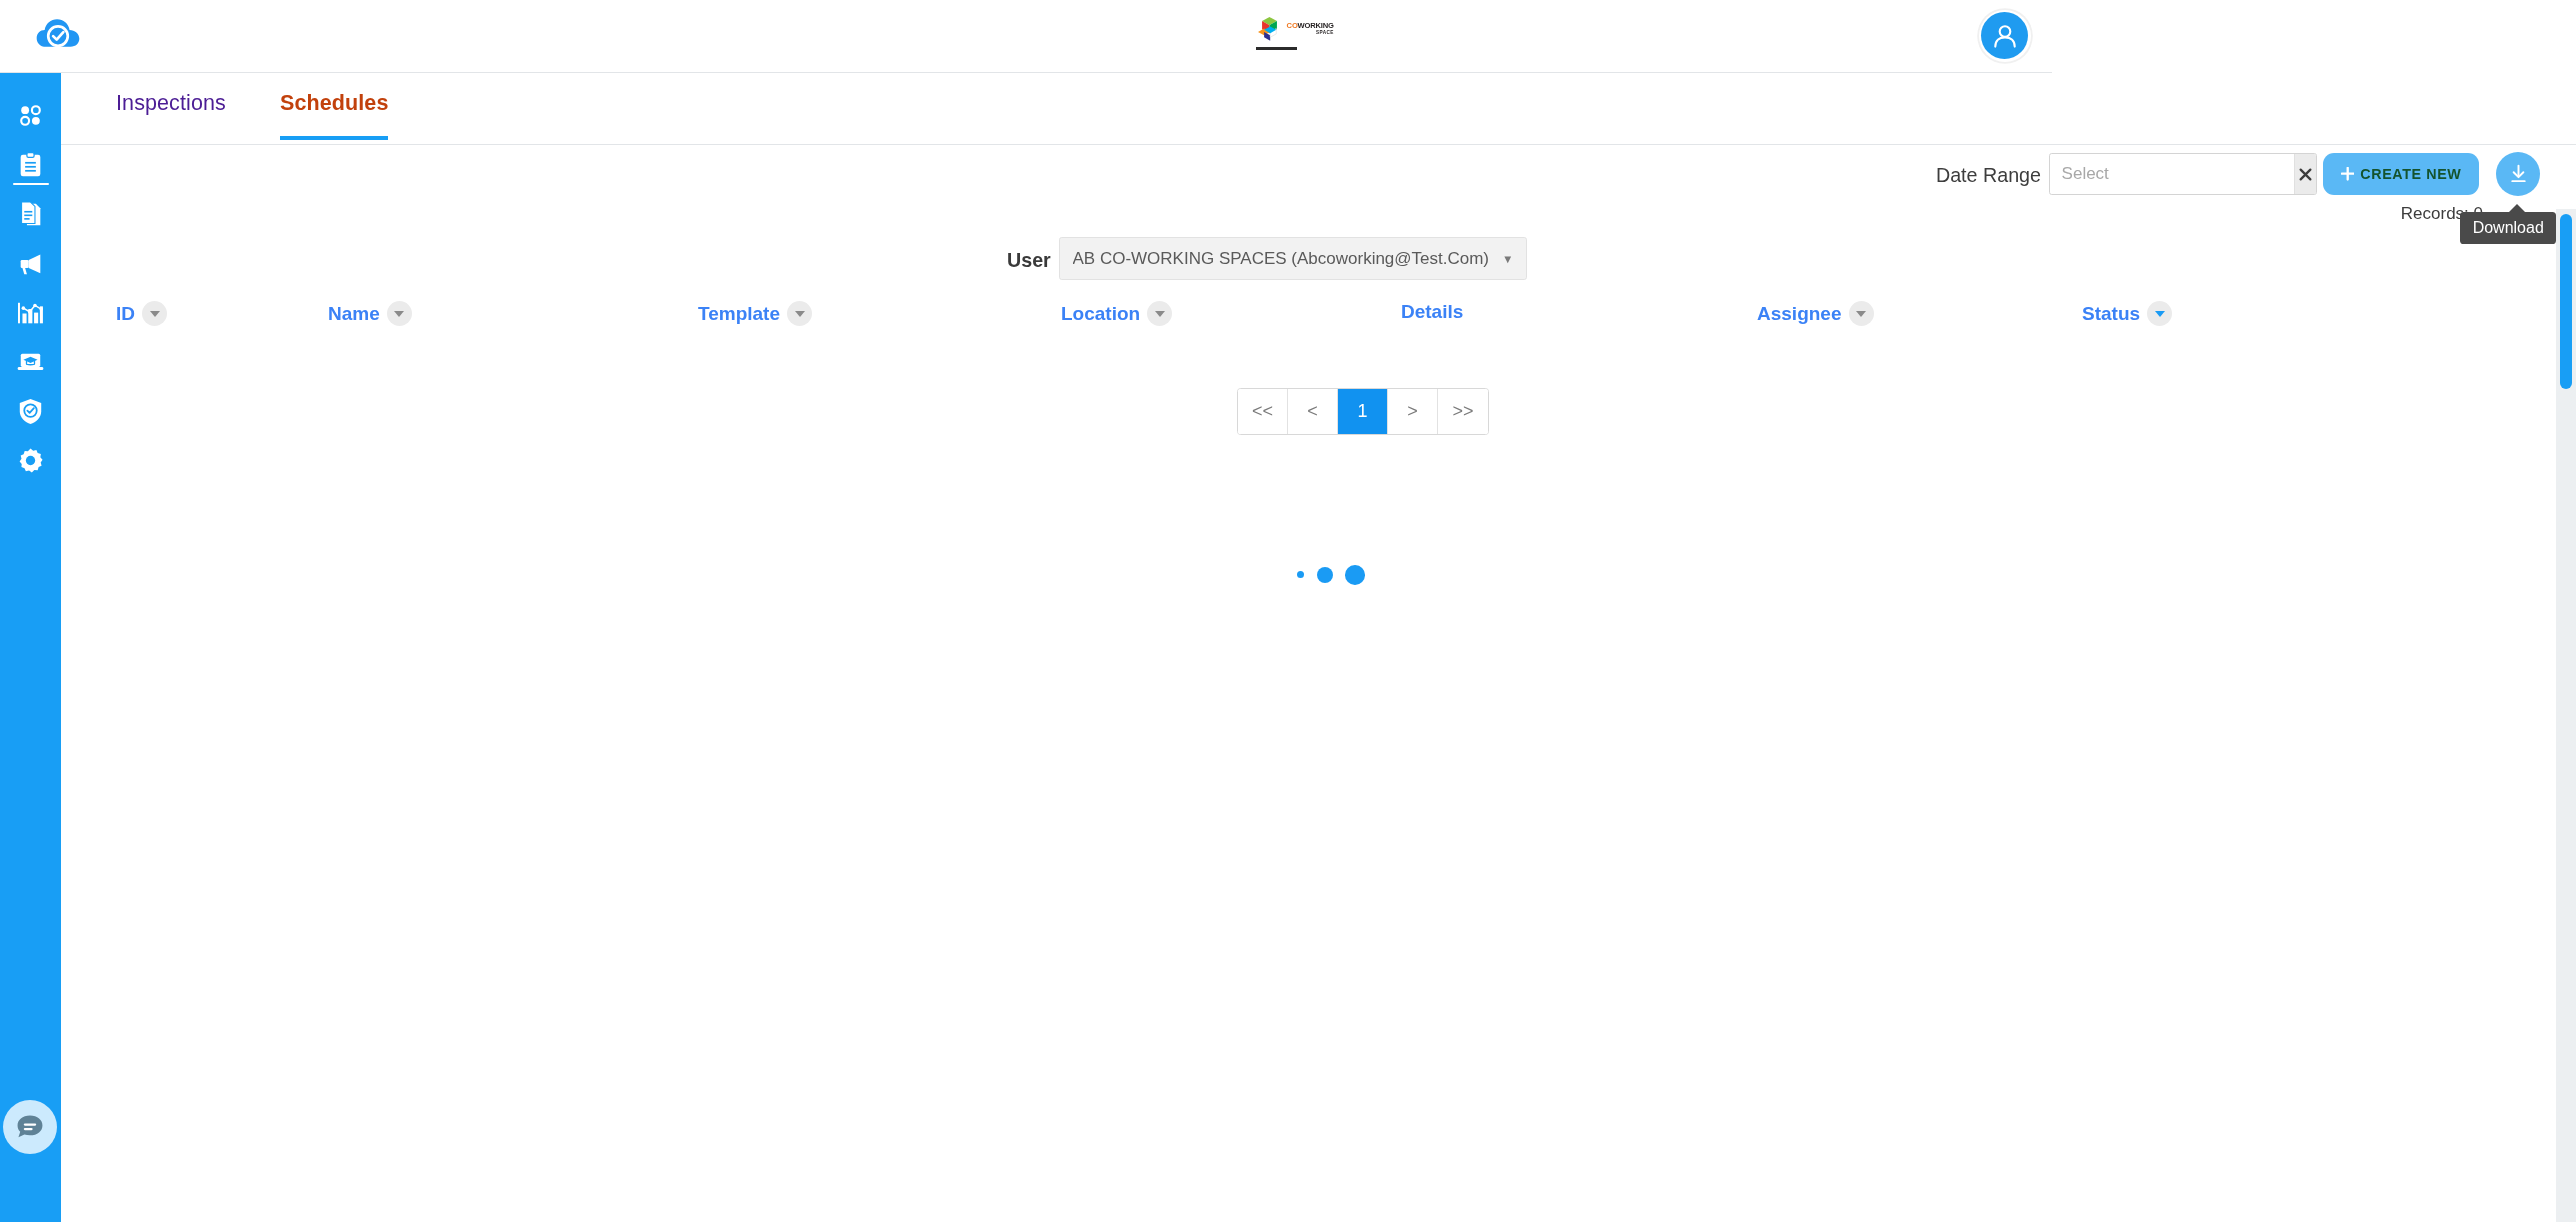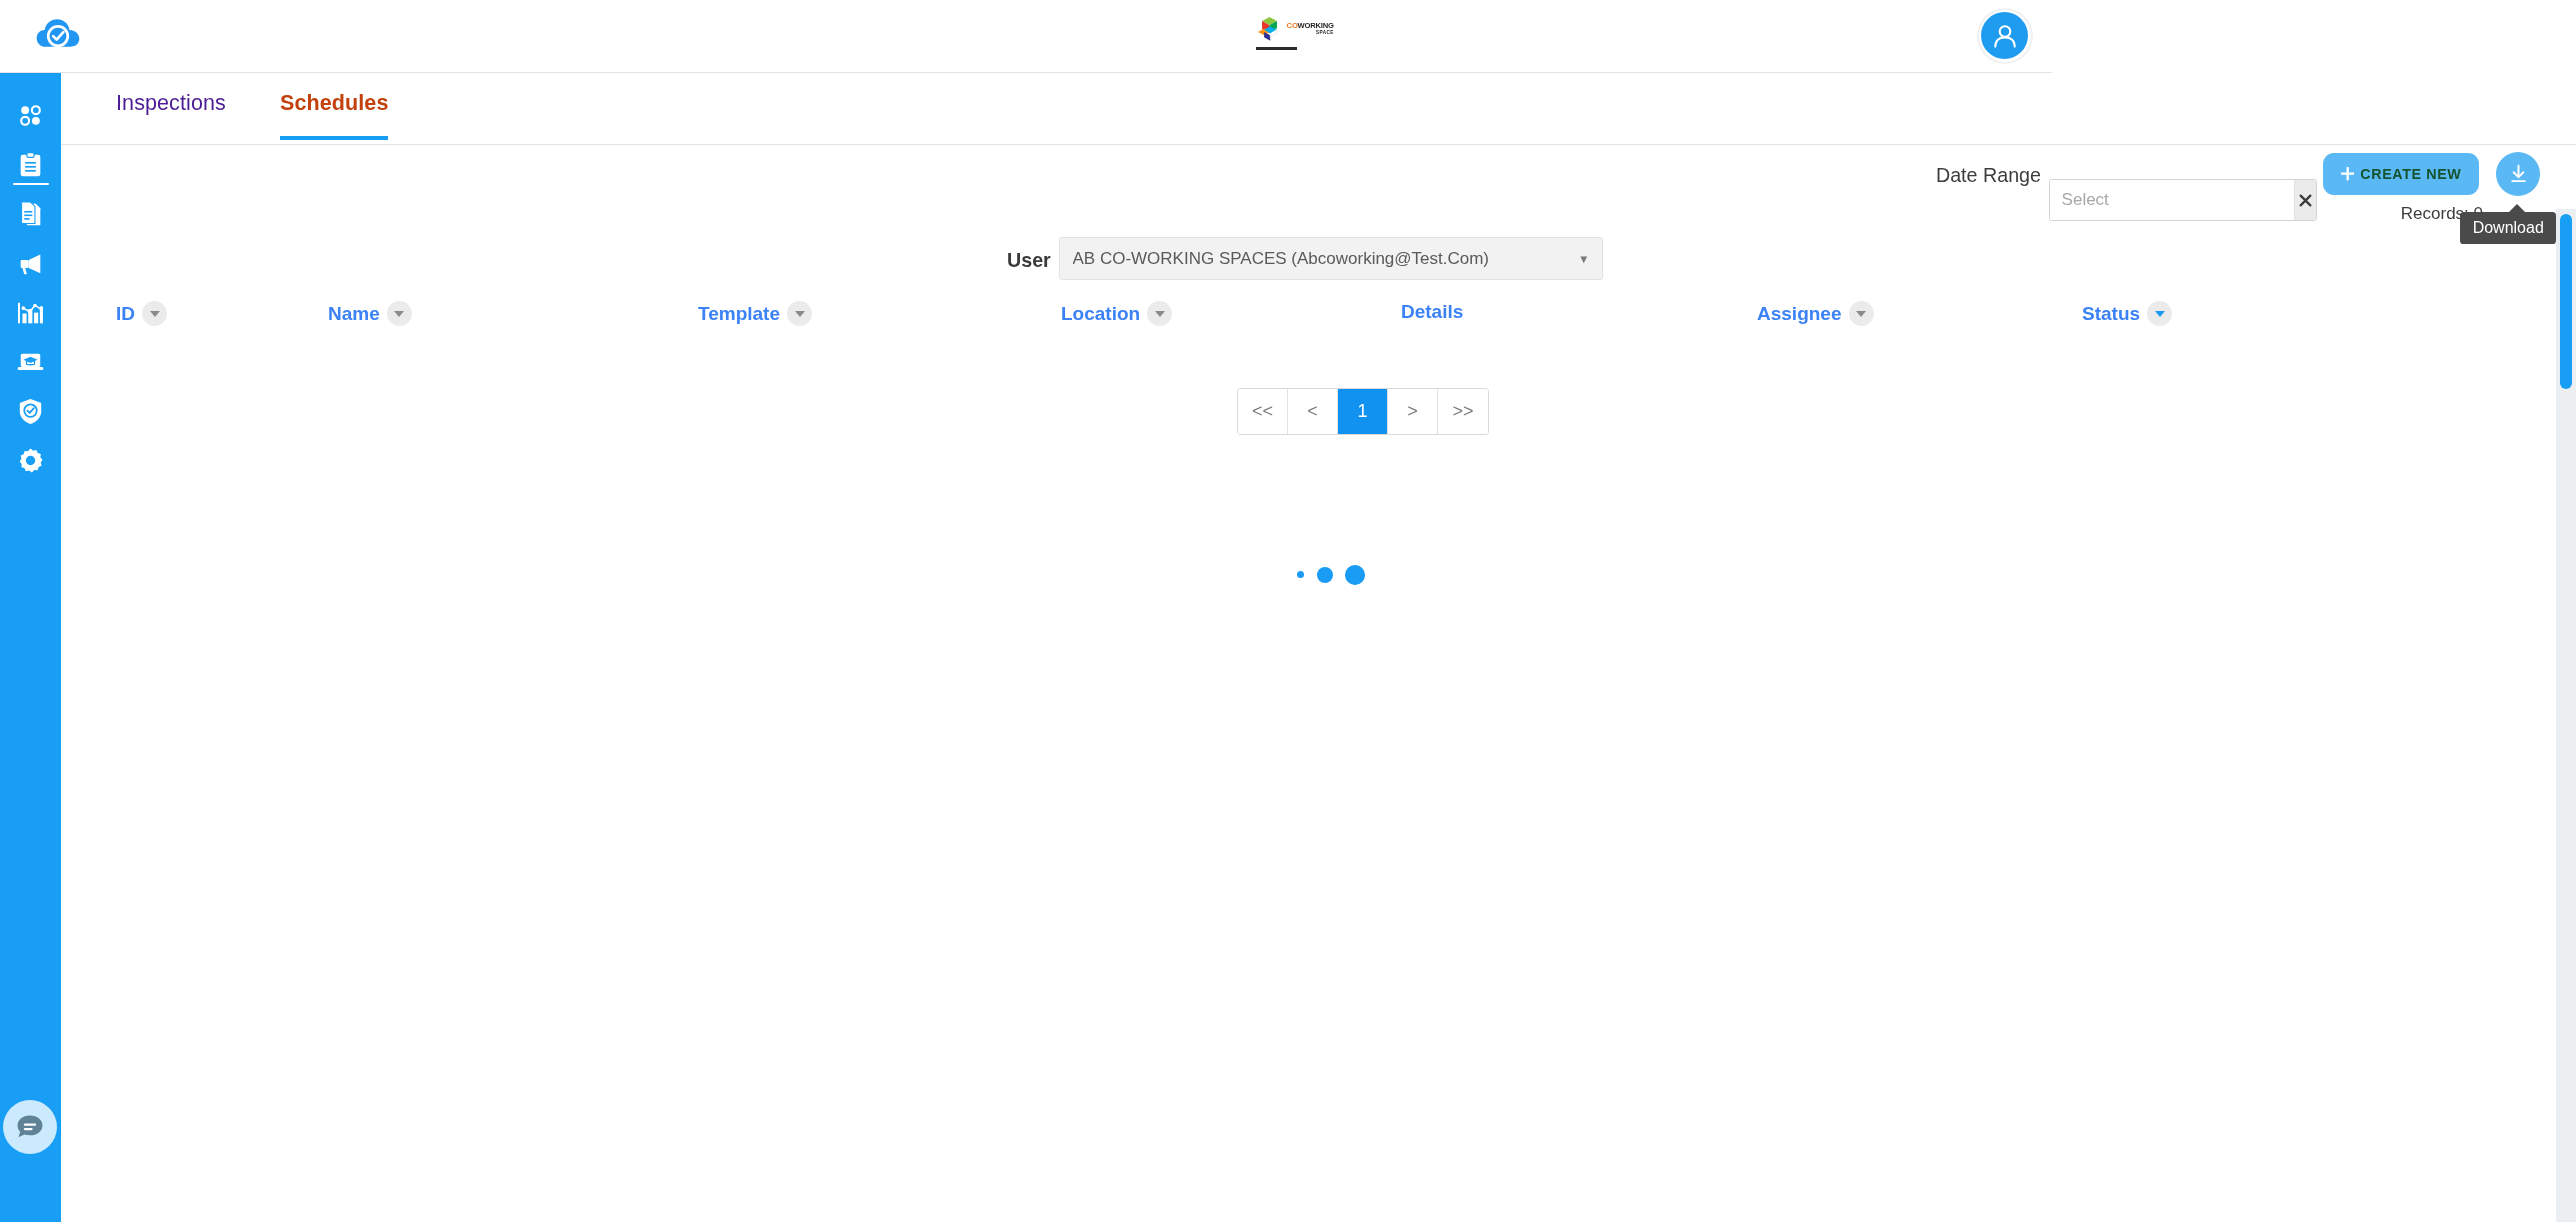--- a/index.html
+++ b/index.html
@@ -111,21 +111,20 @@
     font-size: 19.7px; color: #3d3d3d;
     white-space: nowrap;
   }
   .daterange-box {
     position: absolute; right: 259px; top: 80px;
     width: 268px; height: 42px;
     border: 0.9px solid #d4d4d4; border-radius: 2.7px;
     background: #ffffff;
     display: flex; align-items: stretch;
     overflow: hidden;
-    margin-top: 26px;
   }
   .daterange-input {
     flex: 1; border: none; outline: none;
     padding: 0 11.6px; font-size: 17px; color: #333;
     font-family: "Liberation Sans", sans-serif;
     background: transparent;
   }
   .daterange-input::placeholder { color: #a8a8a8; }
   .daterange-clear {
     width: 34px; background: #ebebeb;
@@ -168,21 +167,21 @@
     border-bottom: 9px solid #4a4a4a;
   }
 
   
   .user-label {
     position: absolute; left: 946px; top: 176px;
     font-size: 19.7px; font-weight: bold; color: #3a3a3a;
   }
   .user-select {
     position: absolute; left: 998px; top: 164px;
-    width: 544px; height: 43px;
+    width: 468px; height: 43px;
     background: #f2f2f2; border: 0.9px solid #e2e2e2;
     border-radius: 2.7px;
     display: flex; align-items: center;
     padding: 0 12.5px; cursor: pointer;
   }
   .user-select-text {
     flex: 1; font-size: 17px; color: #5a5a5a;
     white-space: nowrap; overflow: hidden; text-overflow: ellipsis;
   }
   .user-select-caret {

